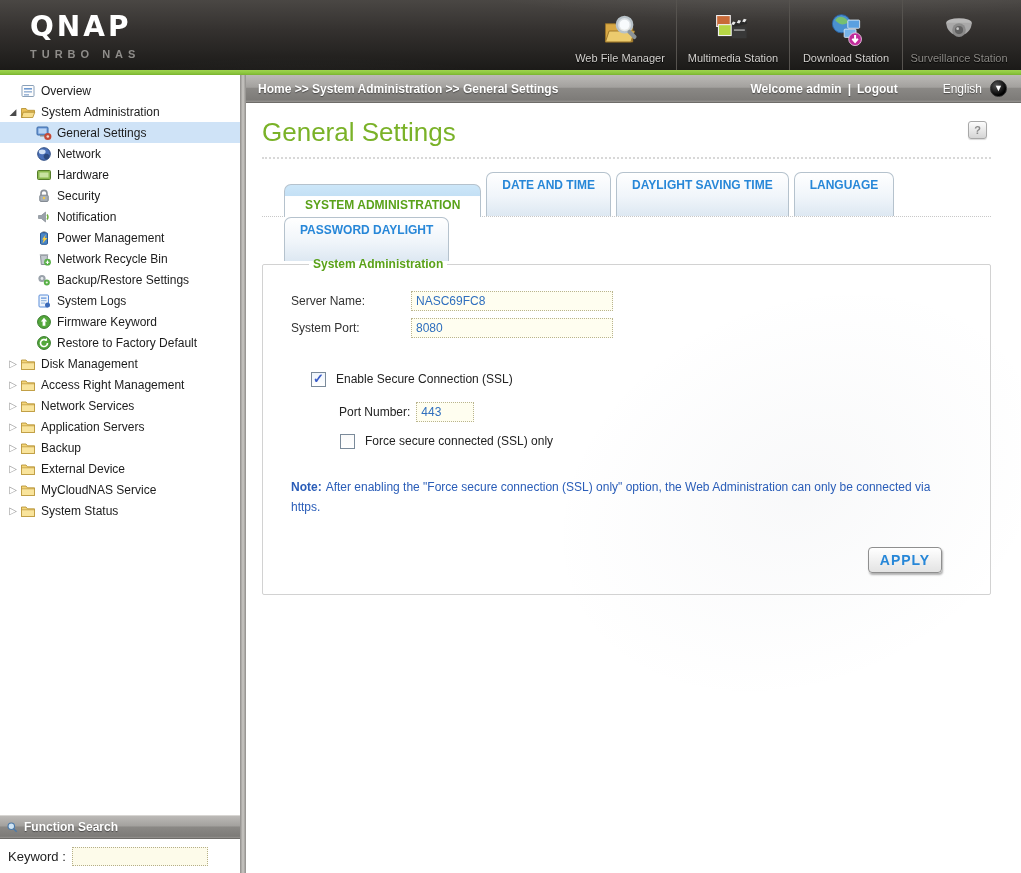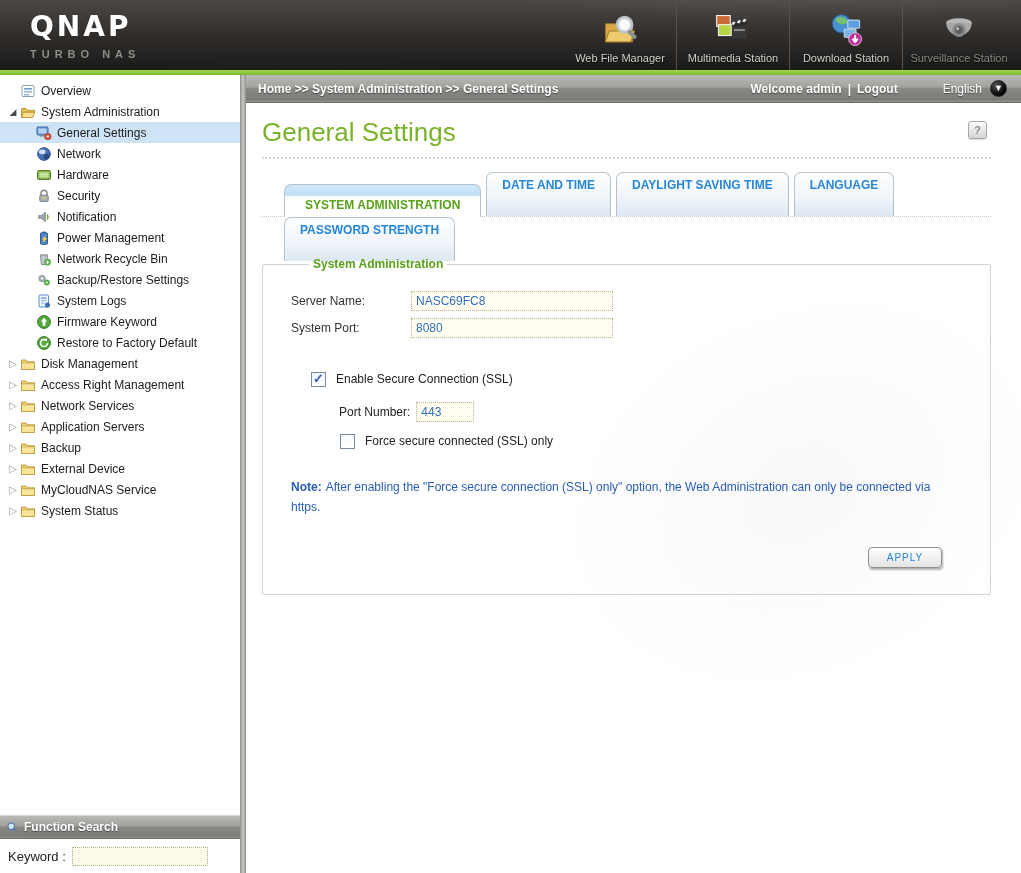--- a/index.html
+++ b/index.html
@@ -124,21 +124,21 @@
   .checkbox.checked::after{
     content:"\2713";position:absolute;left:1px;top:-2px;color:#3a5cc8;font-weight:bold;font-size:13px;
   }
   .clabel{margin-left:10px;color:#222;}
   .note{color:#2a5db8;margin-top:28px;width:668px;line-height:20px;}
   .note b{margin-right:4px;}
   .apply-row{text-align:right;margin-top:30px;padding-right:20px;}
   .apply-btn{
     display:inline-block;min-width:52px;padding:4px 10px;text-align:center;cursor:pointer;
     border:1px solid #8f8f8f;border-radius:4px;background:linear-gradient(#ffffff,#e3e3e3);
-    color:#2787d8;font-weight:normal;font-size:10px;letter-spacing:1px;
+    color:#2787d8;font-weight:bold;font-size:14px;letter-spacing:1px;
     box-shadow:1px 2px 2px rgba(0,0,0,0.3);
   }
 </style>
 </head>
 <body>
 
 <div class="topbar">
   <div class="logo-block">
     <div class="logo-text">QNAP</div>
     <div class="logo-sub">TURBO NAS</div>
@@ -458,21 +458,21 @@
       <div class="help-btn">?</div>
       <div class="dotted-sep"></div>
 
       <div class="tabs-row">
           <span class="tab active">SYSTEM ADMINISTRATION</span>
           <span class="tab">DATE AND TIME</span>
           <span class="tab">DAYLIGHT SAVING TIME</span>
           <span class="tab">LANGUAGE</span>
         </div>
       <div class="tabs-row2">
-          <span class="tab">PASSWORD STRENGTH</span>
+          <span class="tab">PASSWORD DAYLIGHT</span>
         </div>
 
       <fieldset class="sa">
         <legend>System Administration</legend>
 
         <div class="frow">
           <span class="flabel">Server Name:</span>
           <input class="text in-wide" type="text" value="NASC69FC8" style="">
         </div>
         <div class="frow">

